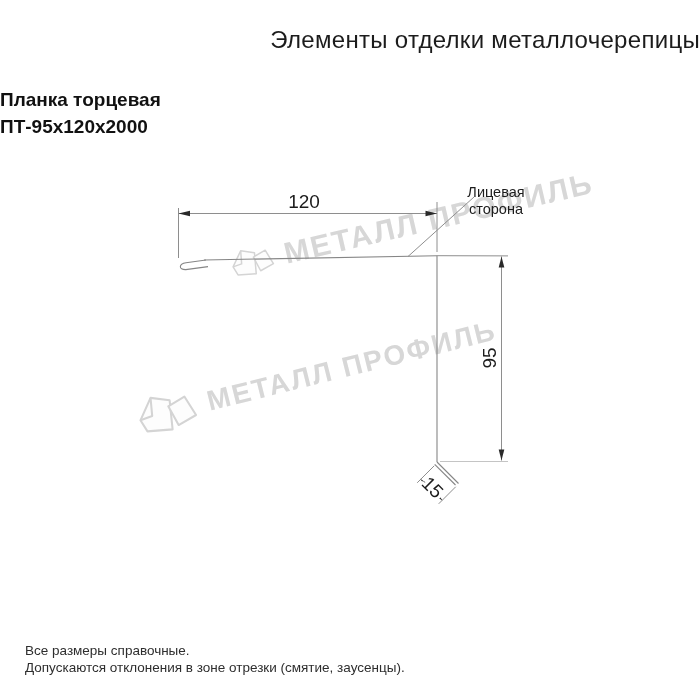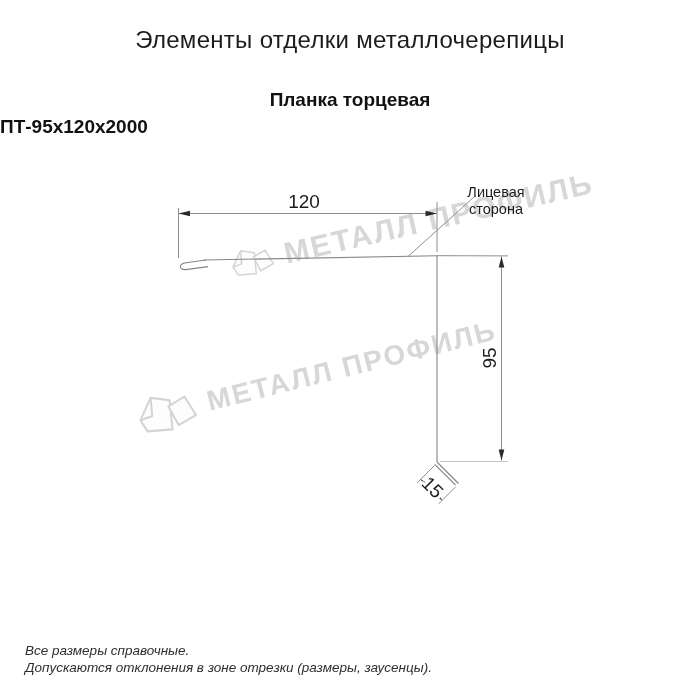--- a/index.html
+++ b/index.html
@@ -4,26 +4,26 @@
 <style>
   html,body{margin:0;padding:0;}
   body{
     width:700px;height:700px;position:relative;overflow:hidden;
     background:#ffffff;
     font-family:"Liberation Sans", sans-serif;
     -webkit-font-smoothing:antialiased;
   }
   .page-title{
     position:absolute;left:0;right:0;top:26px;
-    text-align:center;font-size:24px;line-height:1.15;
+    text-align:right;font-size:24px;line-height:1.15;
     letter-spacing:.3px;color:#1c1c1c;
   }
   .product-name{
     position:absolute;left:0;right:0;top:89px;
-    text-align:center;font-size:19px;font-weight:700;color:#111;
+    font-size:19px;font-weight:700;color:#111;
   }
   .product-code{
     position:absolute;left:0;right:0;top:116px;
     text-align:left;font-size:19px;font-weight:700;color:#111;
   }
   .watermark{
     position:absolute;display:flex;align-items:center;white-space:nowrap;
     z-index:1;pointer-events:none;
   }
   .watermark .wm-text{
@@ -39,21 +39,21 @@
   .drawing .xline{stroke:#c4c4c4;stroke-width:1;fill:none;}
   .drawing .arrow{fill:#2a2a2a;stroke:none;}
   .drawing text{
     font-family:"Liberation Sans", sans-serif;fill:#1c1c1c;
   }
   .dim-text{font-size:19px;}
   .label-text{font-size:14.5px;}
   .halo{paint-order:stroke;stroke:#ffffff;stroke-width:6px;stroke-linejoin:round;}
   .footer{
     position:absolute;left:25px;top:642px;z-index:3;
-    font-size:13.5px;line-height:17px;color:#2e2e2e;font-style:italic;
+    font-size:13.5px;line-height:17px;color:#2e2e2e;
   }
 </style>
 </head>
 <body>
 
 <div class="page-title">Элементы отделки металлочерепицы</div>
 <div class="product-name">Планка торцевая</div>
 <div class="product-code">ПТ-95х120х2000</div>
 
 <div class="watermark wm-upper">
@@ -116,14 +116,14 @@
 
   <g>
     <line class="dline" x1="408" y1="256.5" x2="474" y2="197"></line>
     <text class="label-text" x="496" y="197" text-anchor="middle">Лицевая</text>
     <text class="label-text" x="496" y="213.5" text-anchor="middle">сторона</text>
   </g>
 </svg>
 
 <div class="footer">
   <div>Все размеры справочные.</div>
-  <div>Допускаются отклонения в зоне отрезки (размеры, заусенцы).</div>
+  <div>Допускаются отклонения в зоне отрезки (смятие, заусенцы).</div>
 </div>
 
 </body></html>

